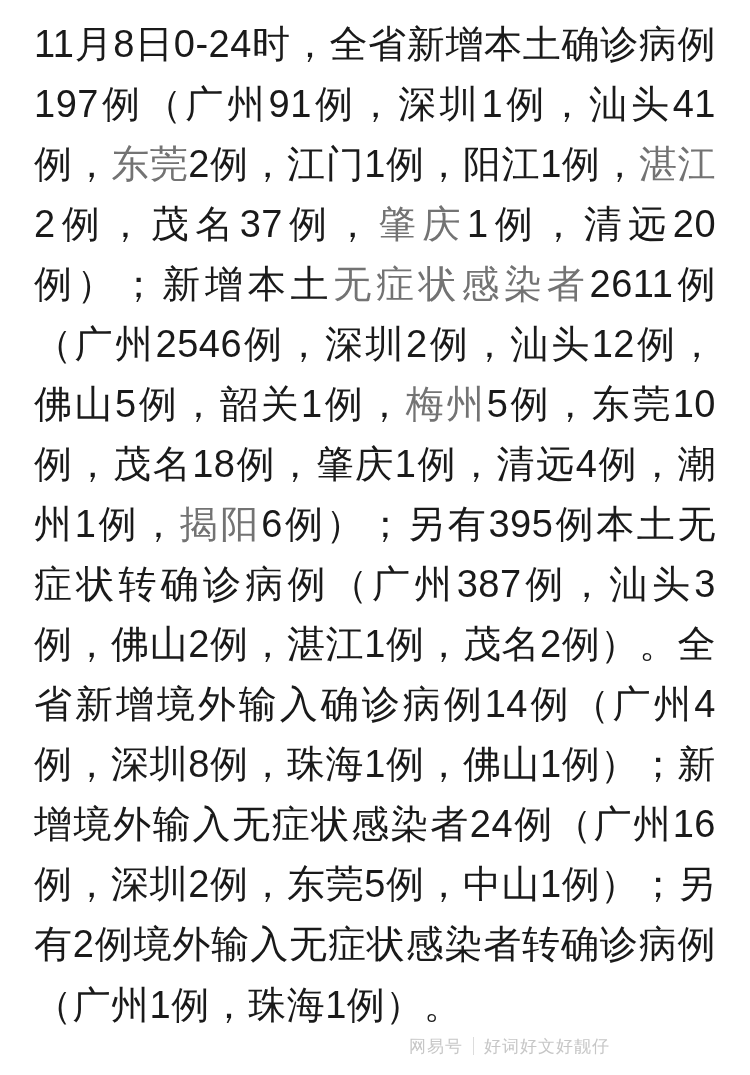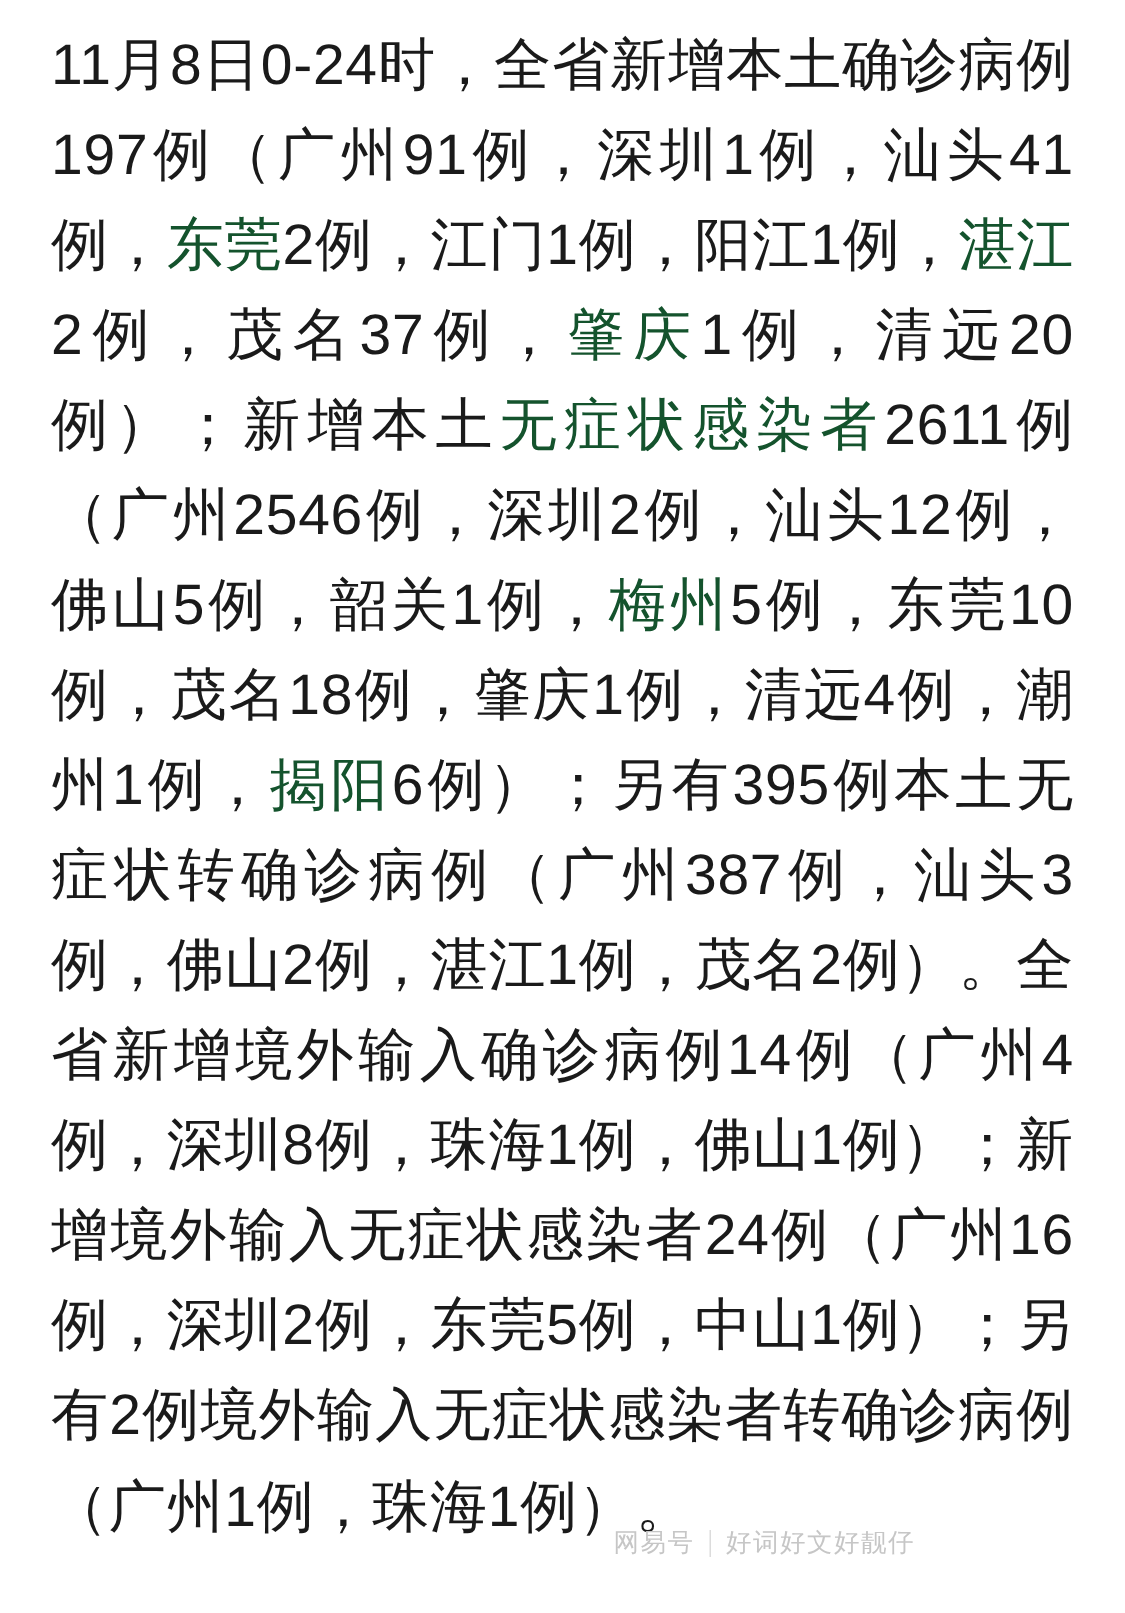--- a/index.html
+++ b/index.html
@@ -23,30 +23,30 @@
     margin: 0;
     font-size: 38px;
     line-height: 1.58;
     color: #1a1a1a;
     text-align: justify;
     text-justify: inter-character;
     letter-spacing: 0.5px;
     font-weight: 400;
   }
   .link {
-    color: #14532d;
+    color: #737373;
   }
   .footer {
     position: absolute;
     left: 0;
     bottom: 0;
     width: 628px;
     height: 58px;
     display: flex;
-    align-items: flex-start;
+    align-items: center;
     justify-content: flex-end;
     padding-right: 18px;
     box-sizing: border-box;
   }
   .brand {
     display: flex;
     align-items: center;
     gap: 10px;
     color: #b9b9b9;
     font-size: 17px;

